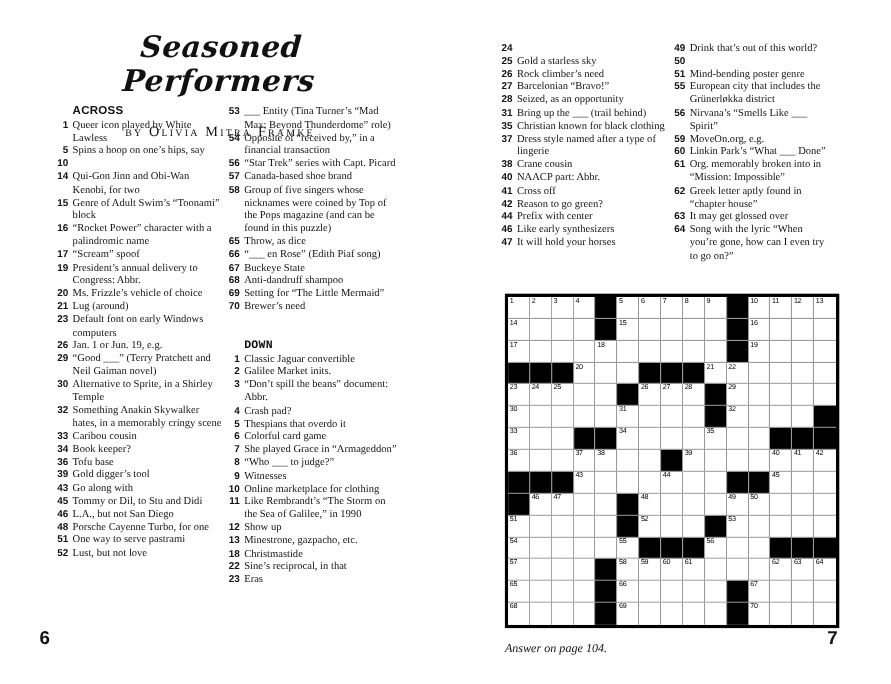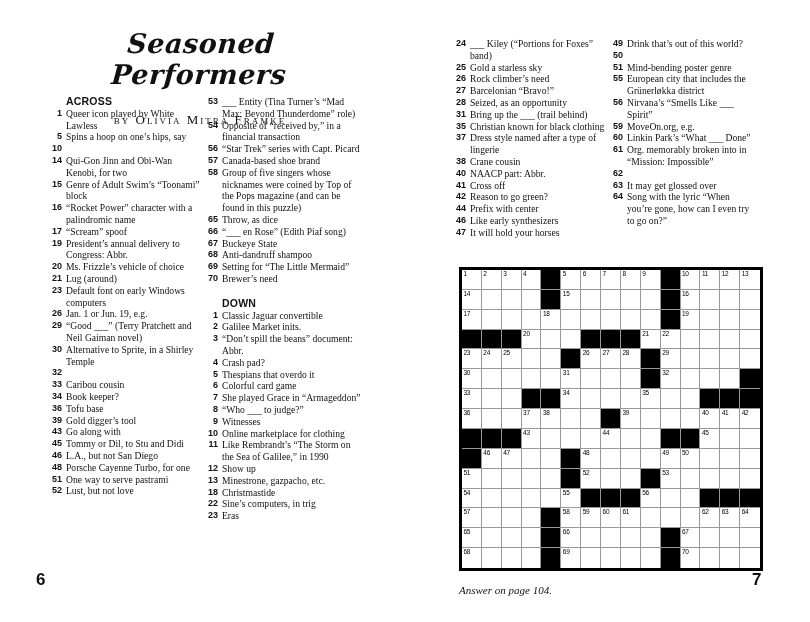--- a/index.html
+++ b/index.html
@@ -7,21 +7,21 @@
         font-family:"Liberation Serif",serif;color:#111;}
   
   .title-block{position:absolute;left:40px;top:28px;width:320px;text-align:center;}
   .title{font-family:"DejaVu Serif",serif;font-style:italic;font-weight:bold;
          font-size:27px;letter-spacing:0.5px;margin:0;transform:skewX(-4deg);}
   .byline{margin-top:22px;font-variant:small-caps;font-size:13px;letter-spacing:2px;}
   
   .clue-col{position:absolute;}
   .clue-header{font-family:"Liberation Sans",sans-serif;font-weight:bold;font-size:10.5px;
                letter-spacing:0.2px;line-height:11.8px;padding-left:18px;}
-  .clue-header:not(:first-child){margin-top:13px;}
+  .clue-header:not(:first-child){margin-top:24px;font-family:Liberation Mono, monospace;}
   .clue{display:flex;line-height:11.8px;}
   .cnum{flex:0 0 14px;text-align:right;margin-right:4px;
         font-family:"Liberation Sans",sans-serif;font-weight:bold;font-size:9px;}
   .ctext{flex:1;font-size:9.6px;}
   
   #grid{position:absolute;left:459px;top:267px;width:298px;height:298px;
         border:3px solid #000;background:#fff;
         display:grid;grid-template-columns:repeat(15,1fr);grid-template-rows:repeat(15,1fr);}
   .cell{position:relative;border-right:1px solid #999;border-bottom:1px solid #999;background:#fff;}
   .cell:nth-child(15n){border-right:none;}
@@ -97,20 +97,21 @@
         <div class="clue">
           <span class="cnum">29</span>
           <span class="ctext">“Good ___” (Terry Pratchett and Neil Gaiman novel)</span>
         </div>
         <div class="clue">
           <span class="cnum">30</span>
           <span class="ctext">Alternative to Sprite, in a Shirley Temple</span>
         </div>
         <div class="clue">
           <span class="cnum">32</span>
+          <span class="ctext">Something Anakin Skywalker hates, in a memorably cringy scene</span>
         </div>
         <div class="clue">
           <span class="cnum">33</span>
           <span class="ctext">Caribou cousin</span>
         </div>
         <div class="clue">
           <span class="cnum">34</span>
           <span class="ctext">Book keeper?</span>
         </div>
         <div class="clue">
@@ -243,35 +244,34 @@
         <div class="clue">
           <span class="cnum">13</span>
           <span class="ctext">Minestrone, gazpacho, etc.</span>
         </div>
         <div class="clue">
           <span class="cnum">18</span>
           <span class="ctext">Christmastide</span>
         </div>
         <div class="clue">
           <span class="cnum">22</span>
-          <span class="ctext">Sine’s computers, in trig</span>
+          <span class="ctext">Sine’s reciprocal, in that</span>
         </div>
         <div class="clue">
           <span class="cnum">23</span>
           <span class="ctext">Eras</span>
         </div>
       </div>
     <div class="pageno" id="pageno-left">6</div>
   </div>
 
   <div>
     <div class="clue-col" id="col-2" style="left:452px;top:38px;width:158px;">
         <div class="clue">
           <span class="cnum">24</span>
-          <span class="ctext">___ Kiley (“Portions for Foxes” band)</span>
         </div>
         <div class="clue">
           <span class="cnum">25</span>
           <span class="ctext">Gold a starless sky</span>
         </div>
         <div class="clue">
           <span class="cnum">26</span>
           <span class="ctext">Rock climber’s need</span>
         </div>
         <div class="clue">
@@ -350,20 +350,21 @@
         <div class="clue">
           <span class="cnum">60</span>
           <span class="ctext">Linkin Park’s “What ___ Done”</span>
         </div>
         <div class="clue">
           <span class="cnum">61</span>
           <span class="ctext">Org. memorably broken into in “Mission: Impossible”</span>
         </div>
         <div class="clue">
           <span class="cnum">62</span>
+          <span class="ctext">Greek letter aptly found in “chapter house”</span>
         </div>
         <div class="clue">
           <span class="cnum">63</span>
           <span class="ctext">It may get glossed over</span>
         </div>
         <div class="clue">
           <span class="cnum">64</span>
           <span class="ctext">Song with the lyric “When you’re gone, how can I even try to go on?”</span>
         </div>
       </div>

